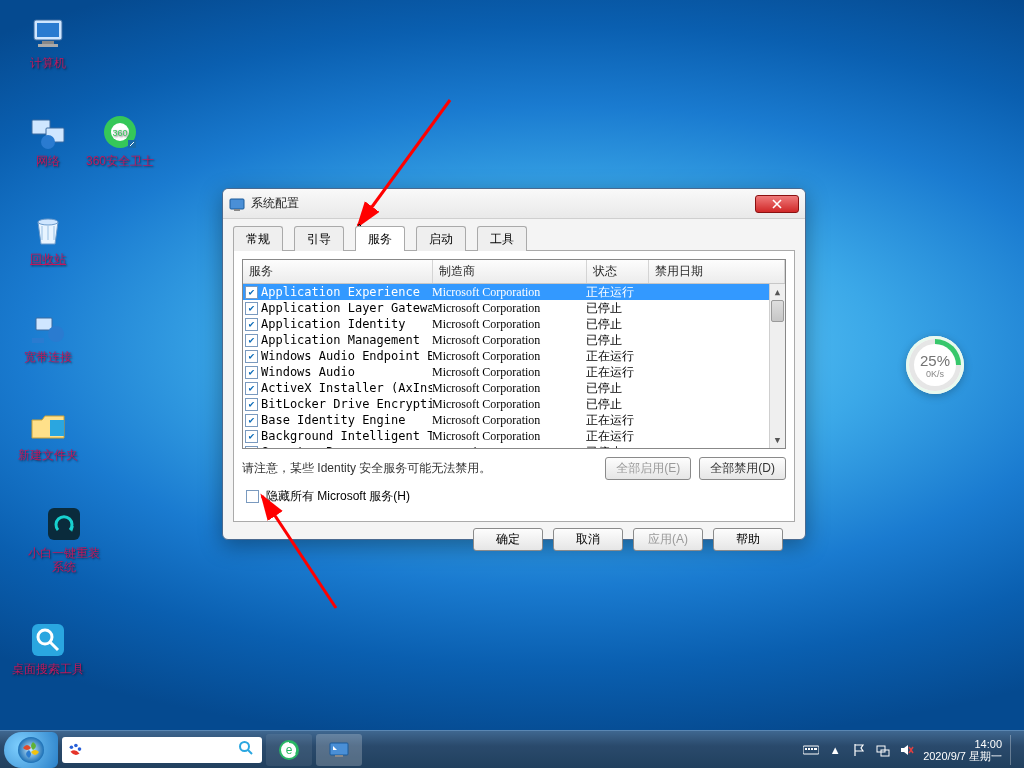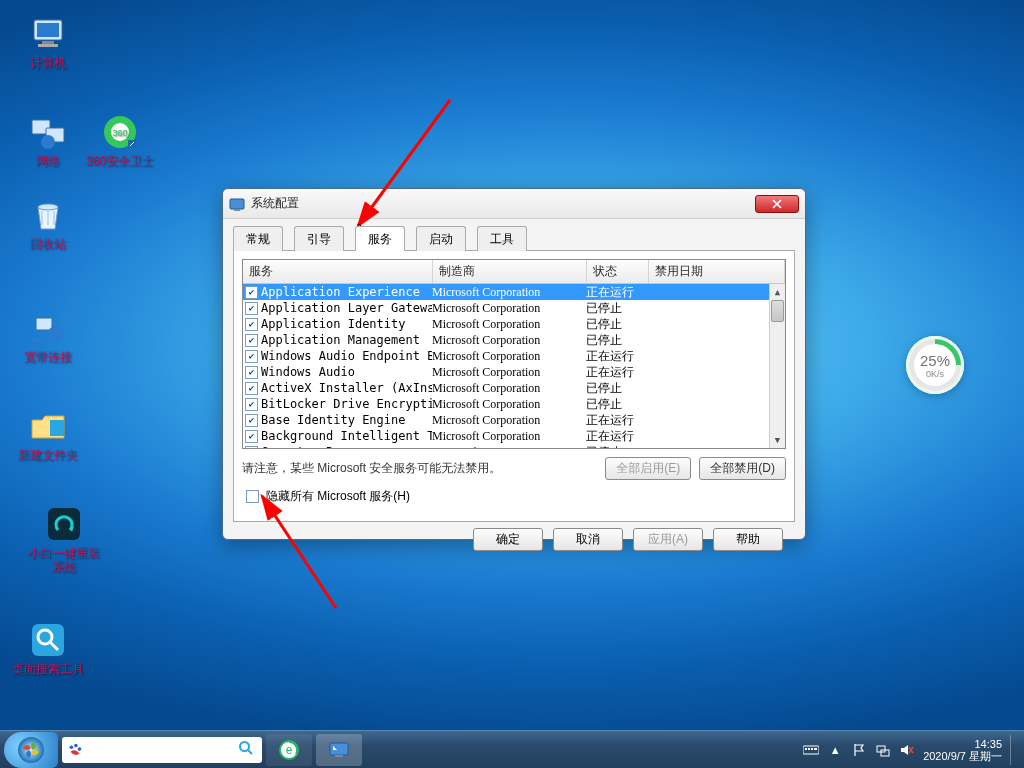--- a/index.html
+++ b/index.html
@@ -107,21 +107,21 @@
     <div class="desktop-icon" style="left: 12px; top: 112px;">
       <div class="ic">
         <svg width="40" height="40" viewBox="0 0 40 40">
           <rect x="4" y="8" width="18" height="14" rx="1" fill="#cfe6ff" stroke="#3a6aa0"></rect>
           <rect x="18" y="16" width="18" height="14" rx="1" fill="#cfe6ff" stroke="#3a6aa0"></rect>
           <circle cx="20" cy="30" r="7" fill="#2a7bd0"></circle>
         </svg>
       </div>
       <div class="lbl">网络</div>
     </div>
-    <div class="desktop-icon" style="left: 12px; top: 195px;">
+    <div class="desktop-icon" style="left: 12px; top: 210px; text-decoration: underline;">
       <div class="ic">
         <svg width="40" height="40" viewBox="0 0 40 40">
           <path d="M10 12 L30 12 L27 34 L13 34 Z" fill="#e8f4ff" stroke="#6a9acc"></path>
           <ellipse cx="20" cy="12" rx="10" ry="3" fill="#cfe6ff" stroke="#6a9acc"></ellipse>
           <path d="M14 16 V30 M20 16 V30 M26 16 V30" stroke="#9ac0e4"></path>
         </svg>
       </div>
       <div class="lbl">回收站</div>
     </div>
     <div class="desktop-icon" style="left: 12px; top: 308px;">
@@ -292,21 +292,21 @@
               </div>
             </div>
           <div class="lv-scroll">
             <div class="arr up">▲</div>
             <div class="thumb"></div>
             <div class="arr down">▼</div>
           </div>
         </div>
       </div>
       <div class="hint">
-        <span>请注意，某些 Microsoft 安全服务可能无法禁用。</span>
+        <span>请注意，某些 Identity 安全服务可能无法禁用。</span>
         <span class="sp"></span>
         <span class="btn-like dis">全部启用(E)</span>
         <span style="width:8px"></span>
         <span class="btn-like">全部禁用(D)</span>
       </div>
       <div class="hide-row">
         <span class="chk"></span>
         <span style="width:4px"></span>
         <span>隐藏所有 Microsoft 服务(H)</span>
       </div>
@@ -409,18 +409,18 @@
           <rect x="5" y="7" width="8" height="6" fill="none" stroke="#fff"></rect>
         </svg>
       </span>
     <span class="ic">
         <svg width="14" height="14" viewBox="0 0 14 14">
           <path d="M1 5 H4 L8 2 V12 L4 9 H1 Z" fill="#fff"></path>
           <path d="M9 4 L13 10 M13 4 L9 10" stroke="#e04040" stroke-width="1.5"></path>
         </svg>
       </span>
     <div class="clock">
-      <div>14:35</div>
+      <div>14:00</div>
       <div>2020/9/7 星期一</div>
     </div>
     <div style="width:6px;height:30px;border-left:1px solid rgba(255,255,255,.3)"></div>
   </div>
 </div>
 
 </body></html>

